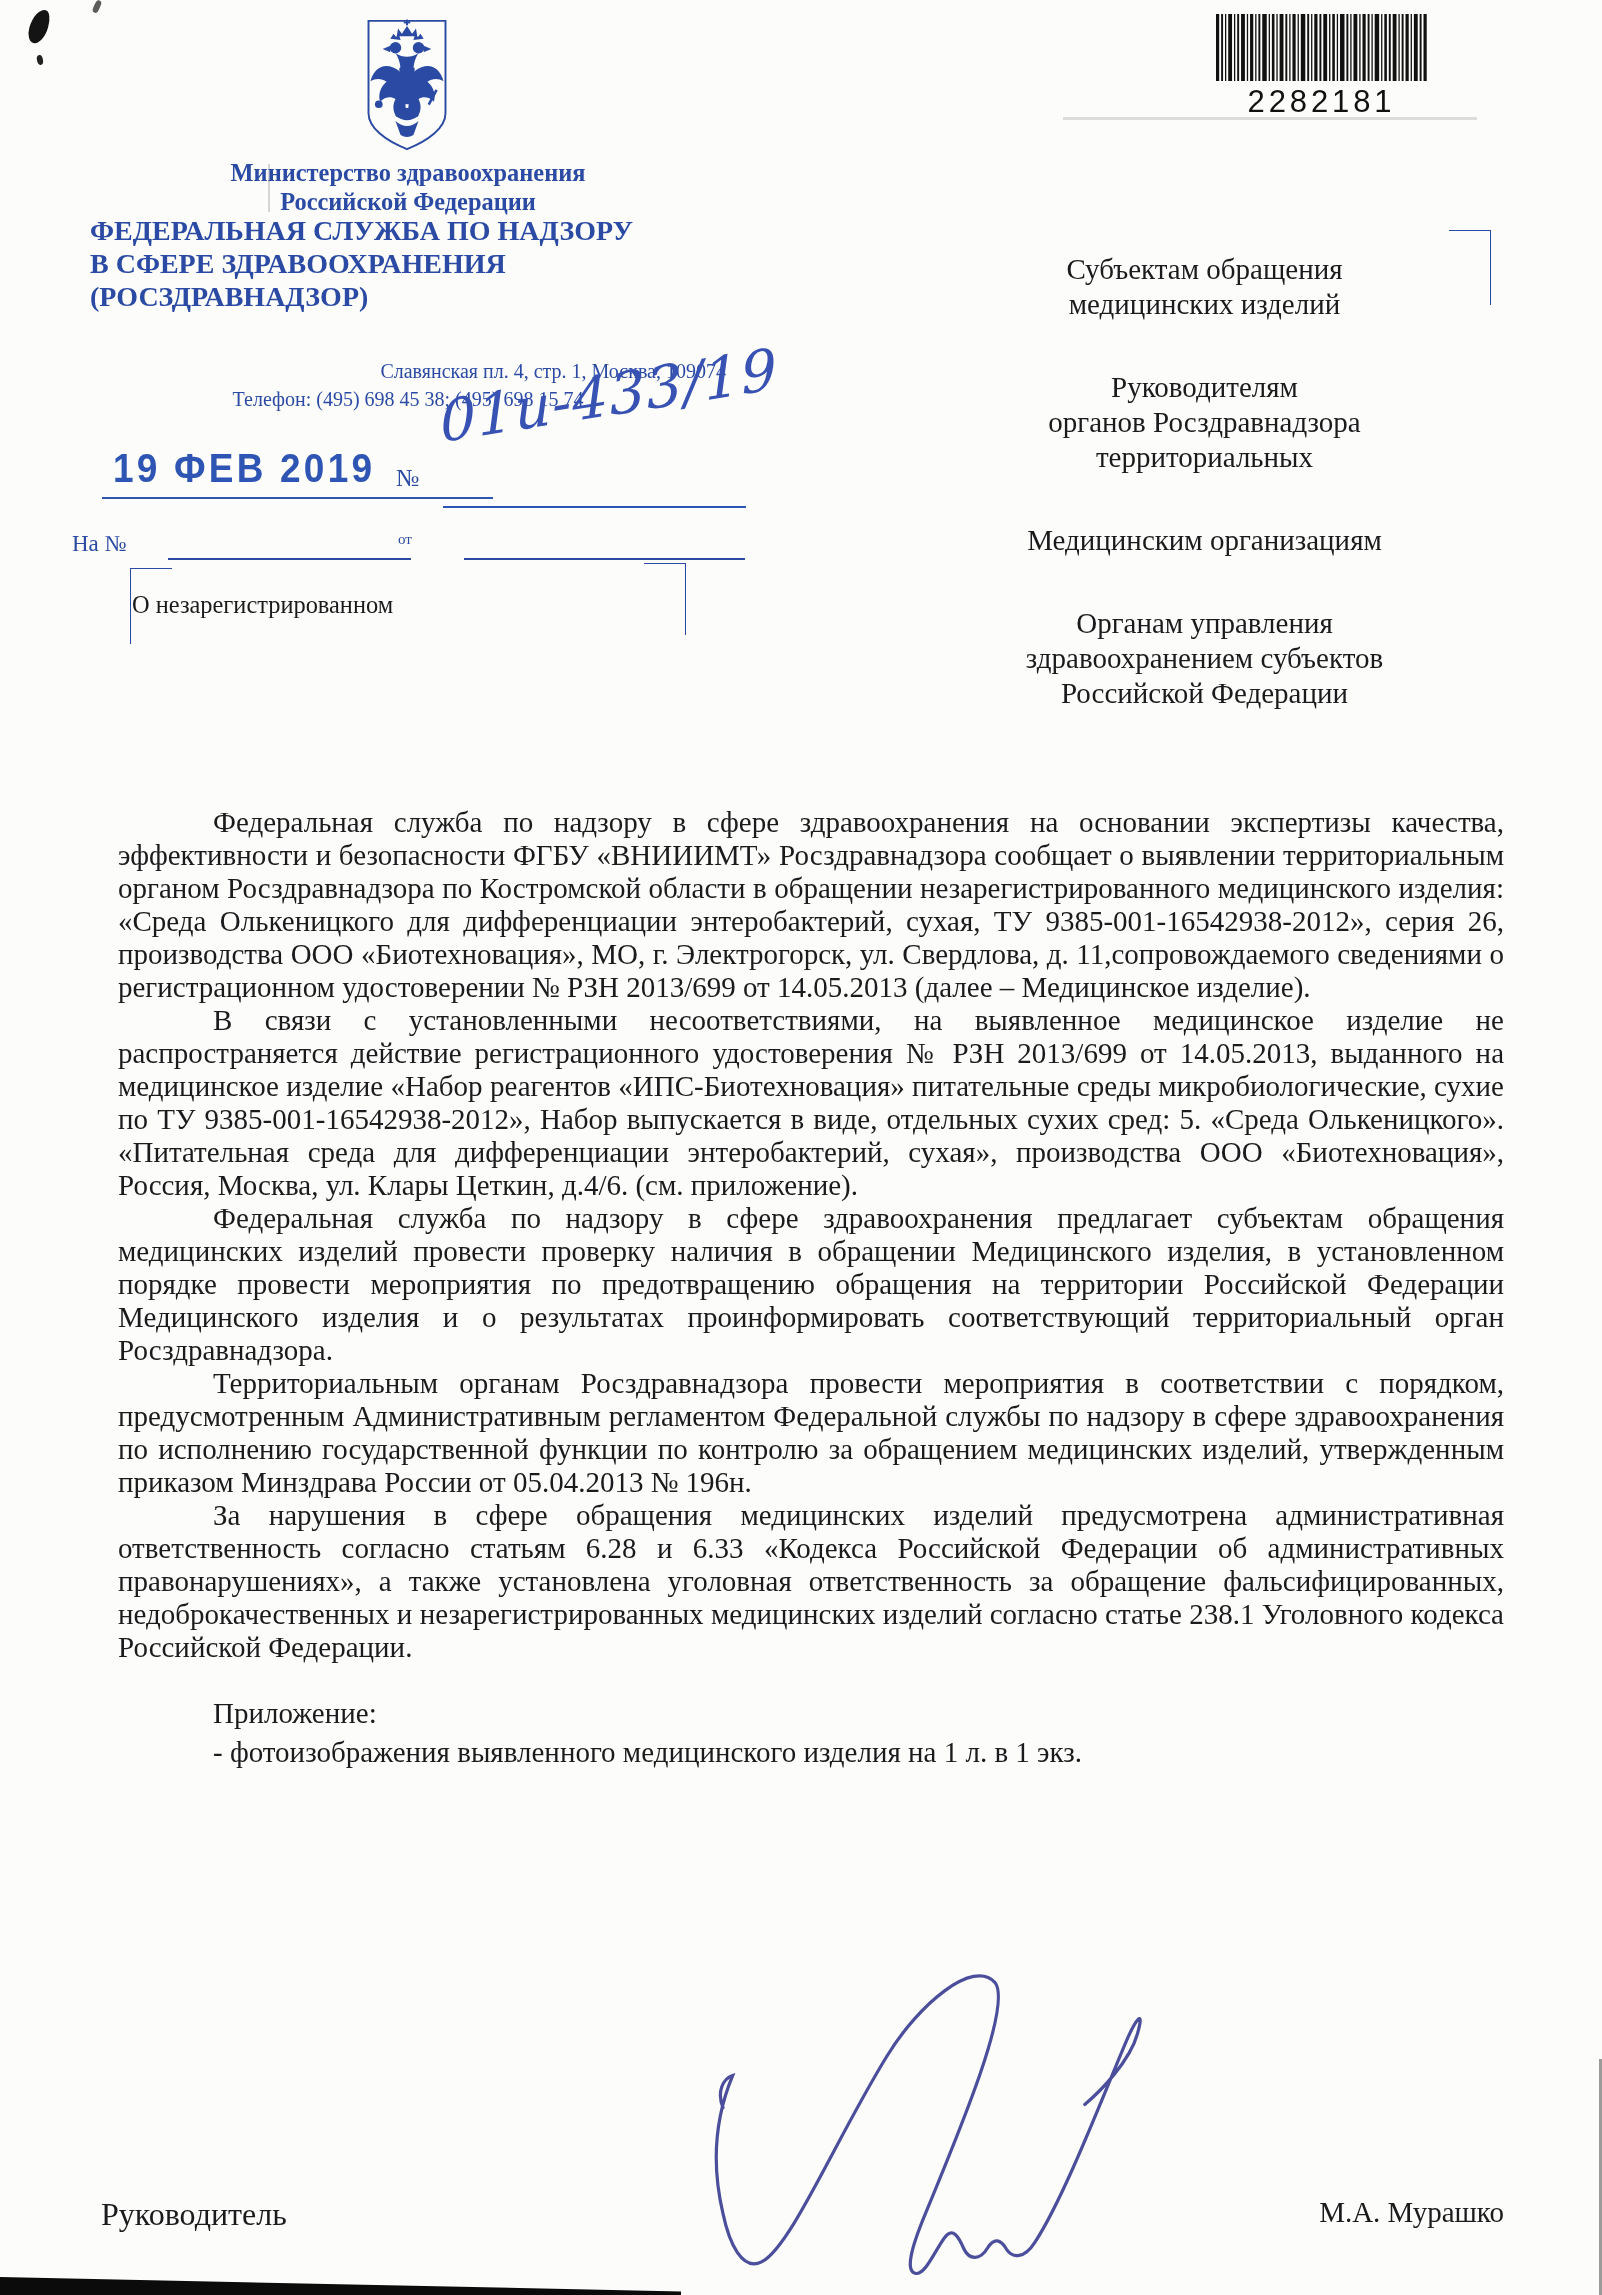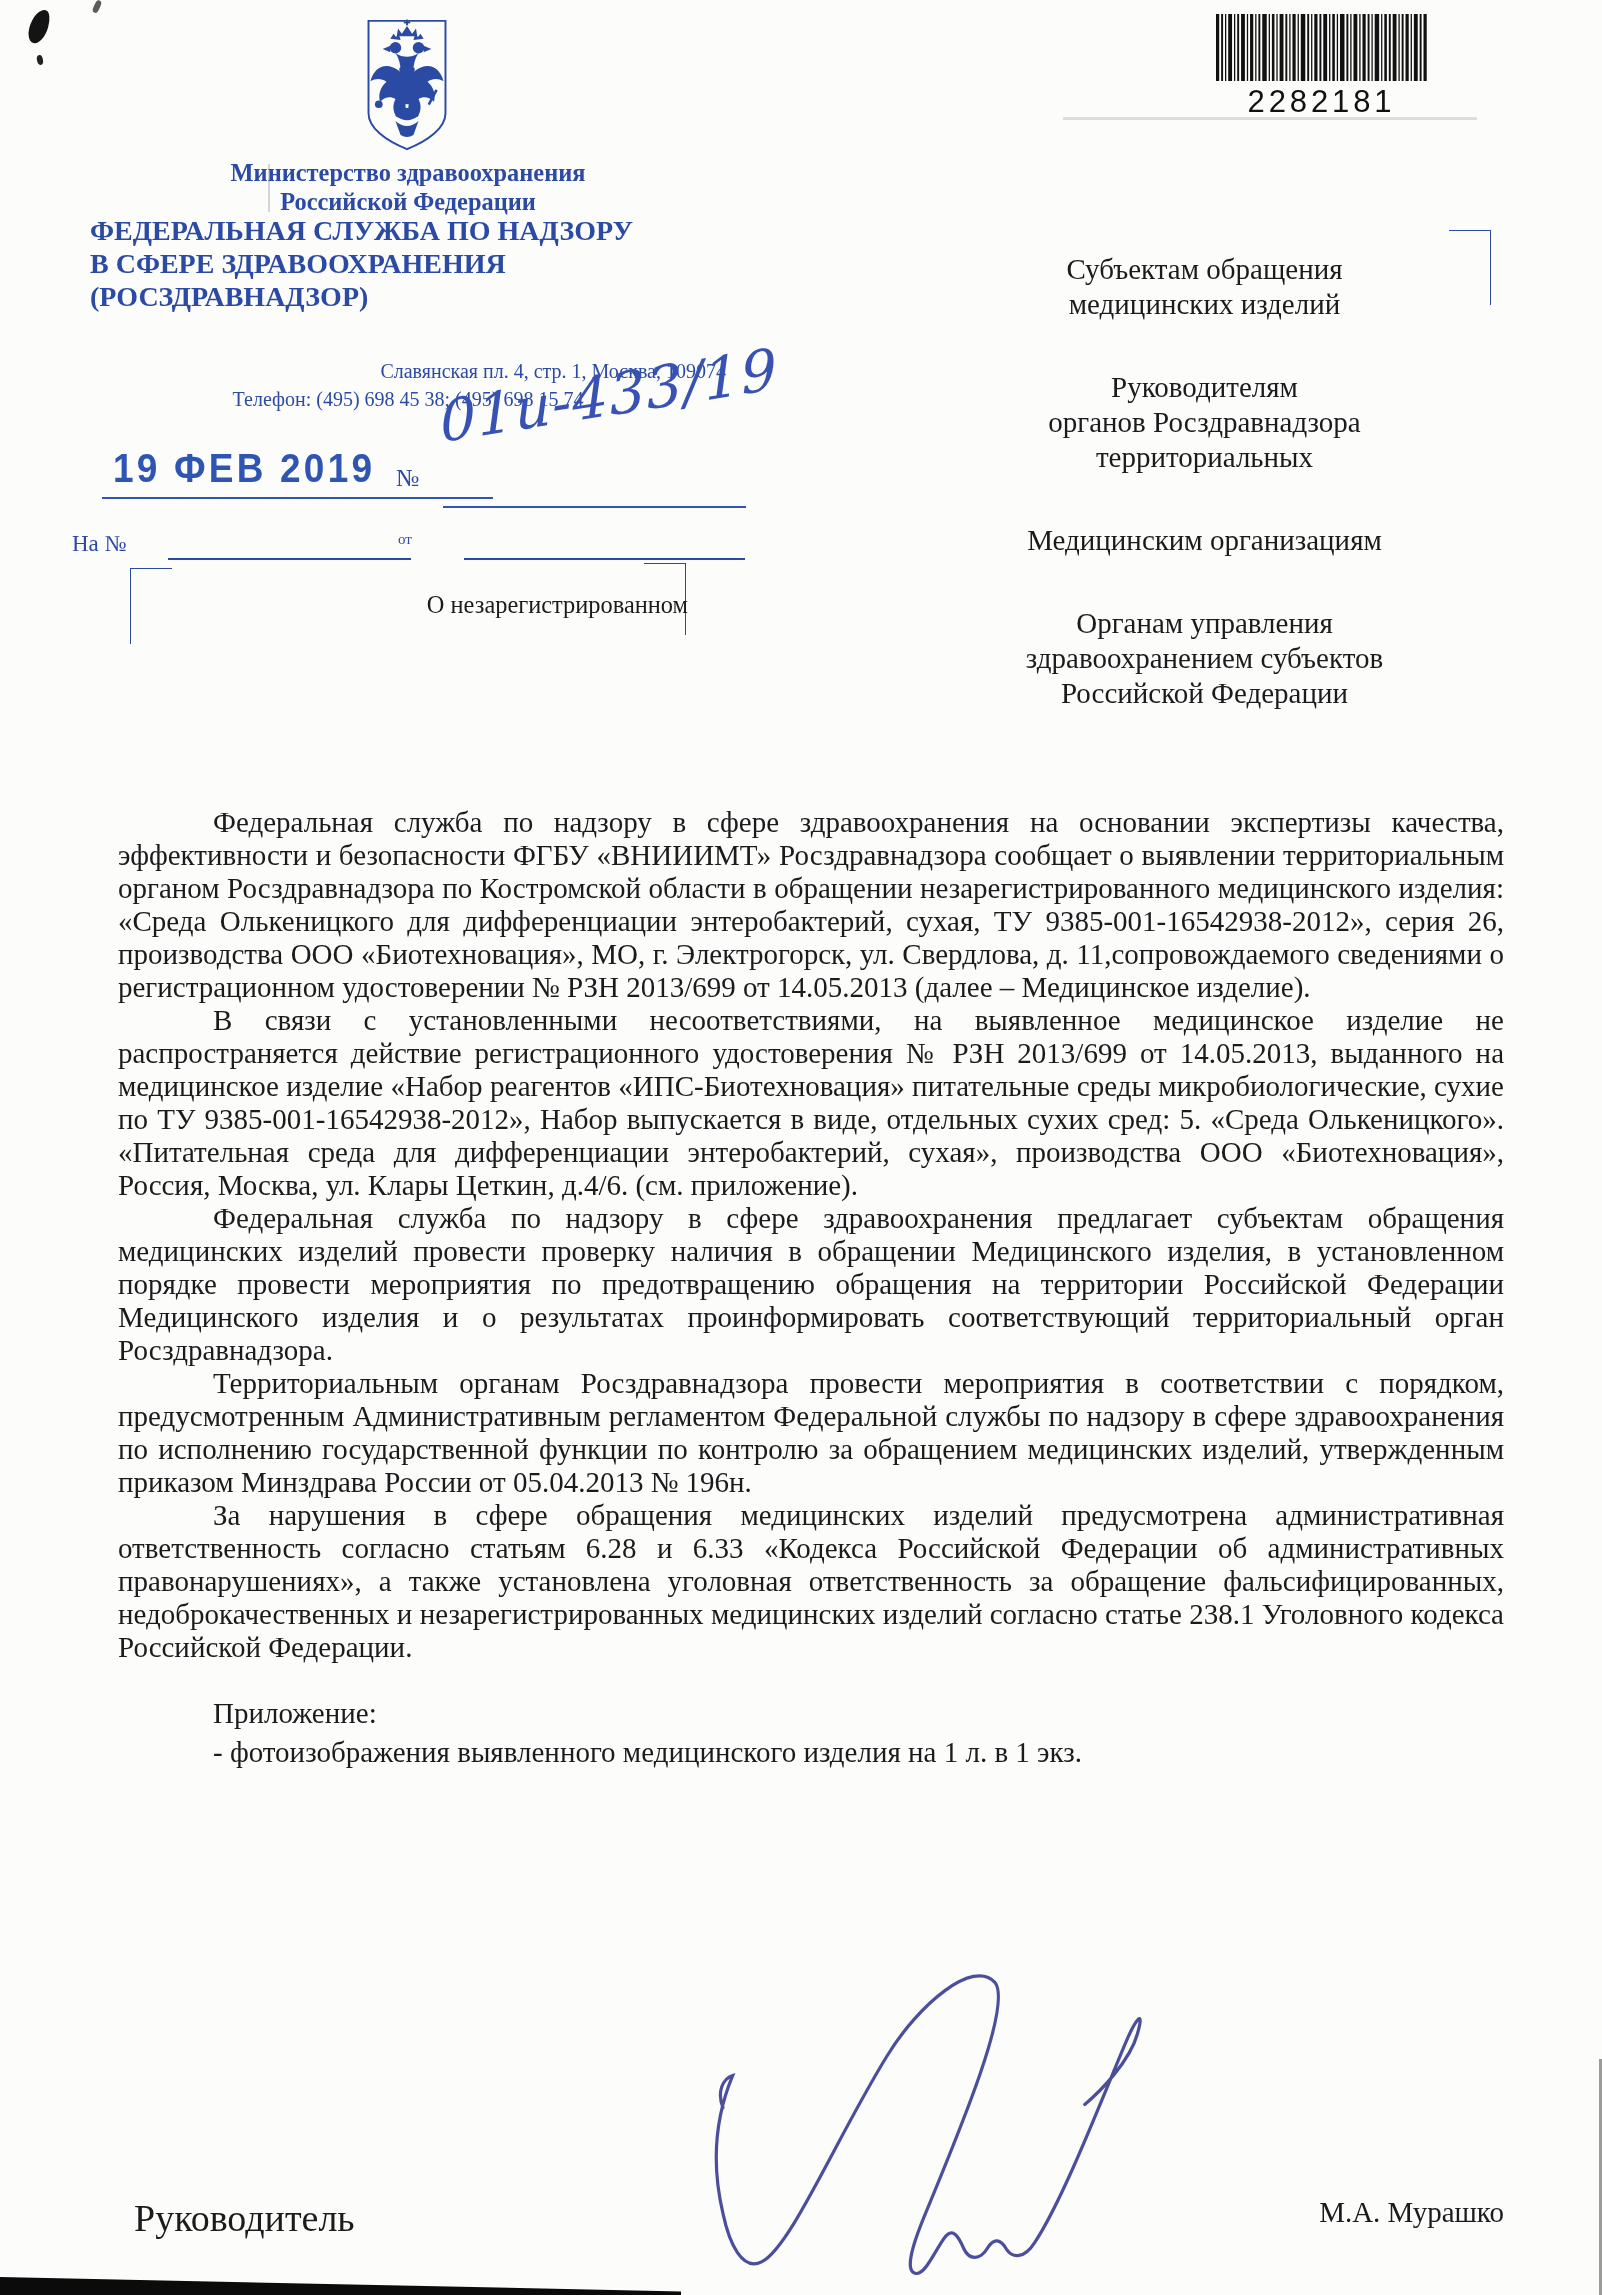--- a/index.html
+++ b/index.html
@@ -56,21 +56,21 @@
 
   
   .bracket{border-top:1.9px solid var(--letterhead-blue);width:42px}
   .bracket.bl{border-left:1.9px solid var(--letterhead-blue)}
   .bracket.br{border-right:1.9px solid var(--letterhead-blue)}
   .bracket-subject-left{left:130px;top:568px;height:76px}
   .bracket-subject-right{left:644px;top:563px;height:72px}
   .bracket-addressee-right{left:1449px;top:230px;height:75px}
 
   
-  .subject{left:132px;top:586px;width:556px;text-align:right;
+  .subject{left:132px;top:586px;width:556px;text-align:left;
     font-size:24.4px;line-height:37px;color:var(--text-black)}
 
   
   .barcode-block{left:1214px;top:14px;width:215px;text-align:center}
   .barcode-bars{width:212px;height:67px;display:block;margin:0 auto}
   .barcode-number{font-family:Liberation Sans, sans-serif;font-size:31px;
     letter-spacing:3.9px;color:#111;margin-top:2.6px}
 
   
   .recipients{left:967px;top:252px;width:475px;text-align:center;
@@ -78,21 +78,21 @@
   .recipient-group{margin-bottom:48px}
 
   
   .body-text{left:118px;top:806px;width:1386px;font-size:29px;line-height:33px;
     text-align:justify;color:var(--text-black)}
   .body-text p{text-indent:95px;margin:0}
   .attachment{margin-top:29.6px;padding-left:95px;text-align:left;line-height:39px}
 
   
   .signature-svg{left:604px;top:1947px;width:585px;height:347px;color:var(--ink-blue)}
-  .signer-title{left:134px;top:2196px;font-size:38px}
+  .signer-title{left:101px;top:2196px;font-size:32px}
   .signer-name{left:1278px;top:2196px;width:226px;text-align:right;font-size:29px}
 </style>
 </head>
 <body>
 
 <div class="page">
 
   <div class="abs ink-blot"></div>
   <div class="abs ink-dot"></div>
   <div class="abs ink-tick"></div>

